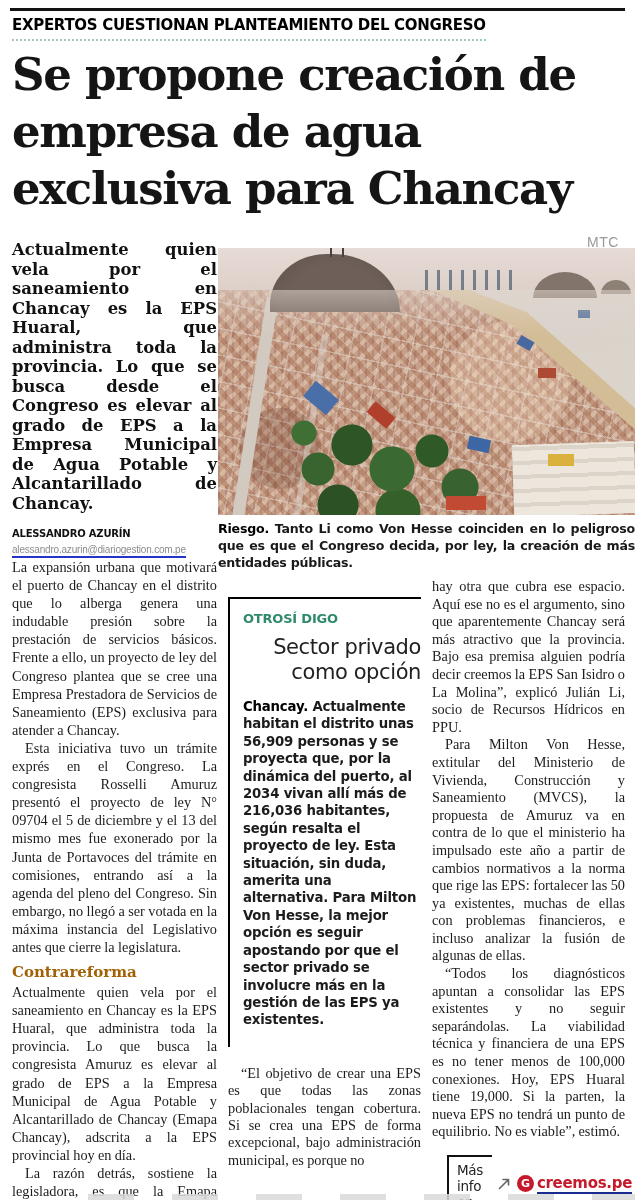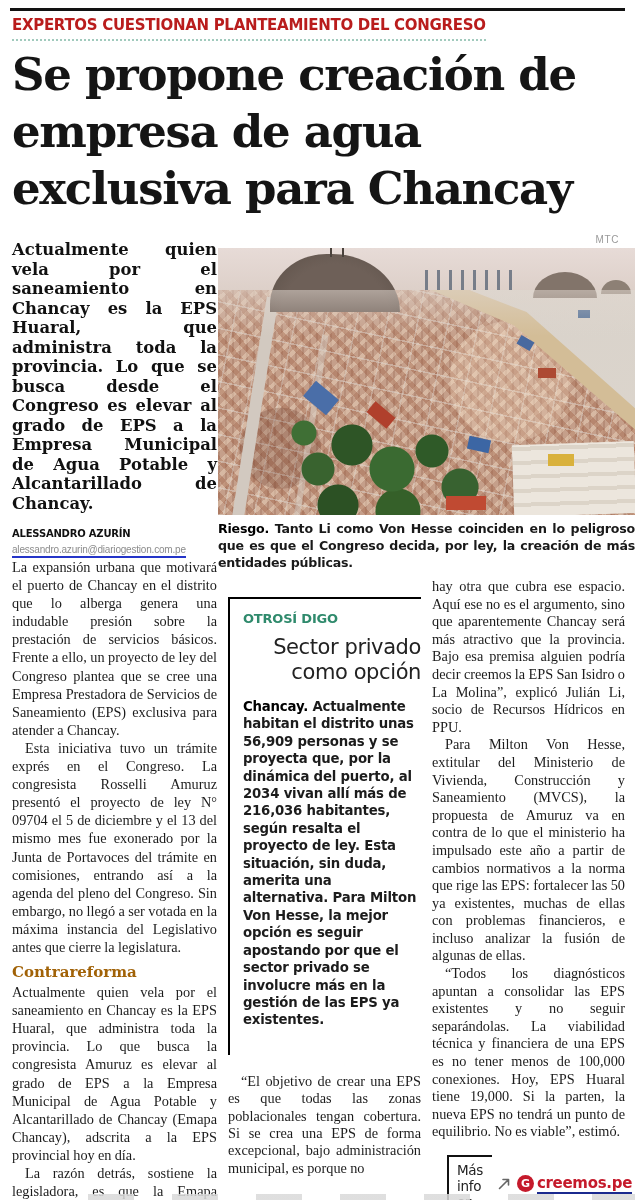--- a/index.html
+++ b/index.html
@@ -3,21 +3,21 @@
 <meta charset="utf-8">
 <style>
   html,body{margin:0;padding:0;background:#ffffff;}
   .page{position:relative;width:635px;height:1200px;background:#ffffff;overflow:hidden;
         font-family:"Liberation Sans",sans-serif;color:#1b1b1b;}
 
   .toprule{position:absolute;left:10px;top:8px;width:615px;height:3px;background:#121212;}
 
   .kicker{position:absolute;left:12px;top:16px;display:inline-block;
           font-family:"DejaVu Sans",sans-serif;font-weight:bold;font-size:15px;
-          letter-spacing:-0.3px;color:#b91c1c;padding-bottom:5px;
+          letter-spacing:-0.3px;color:#000000;padding-bottom:5px;
           border-bottom:2px dotted rgba(47,138,108,.45);}
 
   .headline{position:absolute;left:12px;top:46px;width:618px;margin:0;
             font-family:"DejaVu Serif",serif;font-weight:700;font-size:45px;
             line-height:1.27;letter-spacing:-1.3px;color:#151515;}
 
   
   .leftcol{position:absolute;left:12px;top:240px;width:205px;}
   .standfirst{margin:0;font-family:"DejaVu Serif",serif;font-weight:bold;
               font-size:16.4px;line-height:19.5px;color:#111;text-align:justify;}
@@ -27,21 +27,21 @@
          color:#8c8c8c;text-decoration:none;border-bottom:2px solid #2535c8;padding-bottom:1px;}
 
   .body{margin:0;font-family:"Liberation Serif",serif;font-size:14.3px;
         line-height:18.1px;text-align:justify;color:#1c1c1c;word-spacing:-0.3px;}
   .leftcol .body:first-of-type{margin-top:11px;text-indent:6px;}
   .indent{text-indent:13px;}
   .subhead{margin:7px 0 2px 0;font-family:"DejaVu Serif",serif;font-weight:bold;
            font-size:15px;color:#a16207;}
 
   
-  .photocredit{position:absolute;right:16px;top:234px;font-size:10px;color:#9a9a9a;
+  .photocredit{position:absolute;right:16px;top:234px;font-size:14px;color:#9a9a9a;
                letter-spacing:.6px;}
   .photo{position:absolute;left:218px;top:248px;width:417px;height:267px;overflow:hidden;
          background:#c59f8a;}
   .photo div{position:absolute;}
   .ph-city{inset:0;background:
     radial-gradient(circle at 15% 75%, rgba(90,40,25,.22) 0 40px, transparent 41px),
     radial-gradient(circle at 70% 50%, rgba(255,235,210,.25) 0 60px, transparent 61px),
     repeating-linear-gradient(12deg, rgba(222,213,205,.5) 0 1.5px, transparent 1.5px 26px),
     repeating-linear-gradient(102deg, rgba(222,213,205,.4) 0 1.5px, transparent 1.5px 30px),
     repeating-linear-gradient(47deg, rgba(158,94,66,.38) 0 5px, transparent 5px 12px),
@@ -95,21 +95,21 @@
   .caption .lead{color:#000;}
 
   
   .midcol{position:absolute;left:228px;top:597px;width:193px;}
   .otrosi{border-top:2px solid #000;border-left:2px solid #000;
           padding:12px 0 14px 13px;margin-bottom:18px;}
   .otrosi-label{font-family:"DejaVu Sans",sans-serif;font-weight:bold;font-size:13px;
                 color:#2f8a6c;letter-spacing:-0.2px;}
   .otrosi-title{margin-top:9px;font-family:"DejaVu Sans",sans-serif;font-size:21px;
                 line-height:25px;color:#222;letter-spacing:-0.4px;text-align:right;}
-  .otrosi-body{margin:13px 0 12px 0;font-family:"DejaVu Sans",sans-serif;font-weight:bold;
+  .otrosi-body{margin:13px 0 4px 0;font-family:"DejaVu Sans",sans-serif;font-weight:bold;
                font-size:13.3px;line-height:17.4px;color:#1c1c1c;letter-spacing:-0.2px;}
   .otrosi-body .lead{color:#000;}
   .midcol .body{line-height:17.4px;}
   .midcol .body + .body{margin-top:0;}
   .gbold{font-weight:bold;}
 
   
   .rightcol{position:absolute;left:432px;top:578px;width:193px;}
   .rightcol .body{line-height:17.6px;}
 

